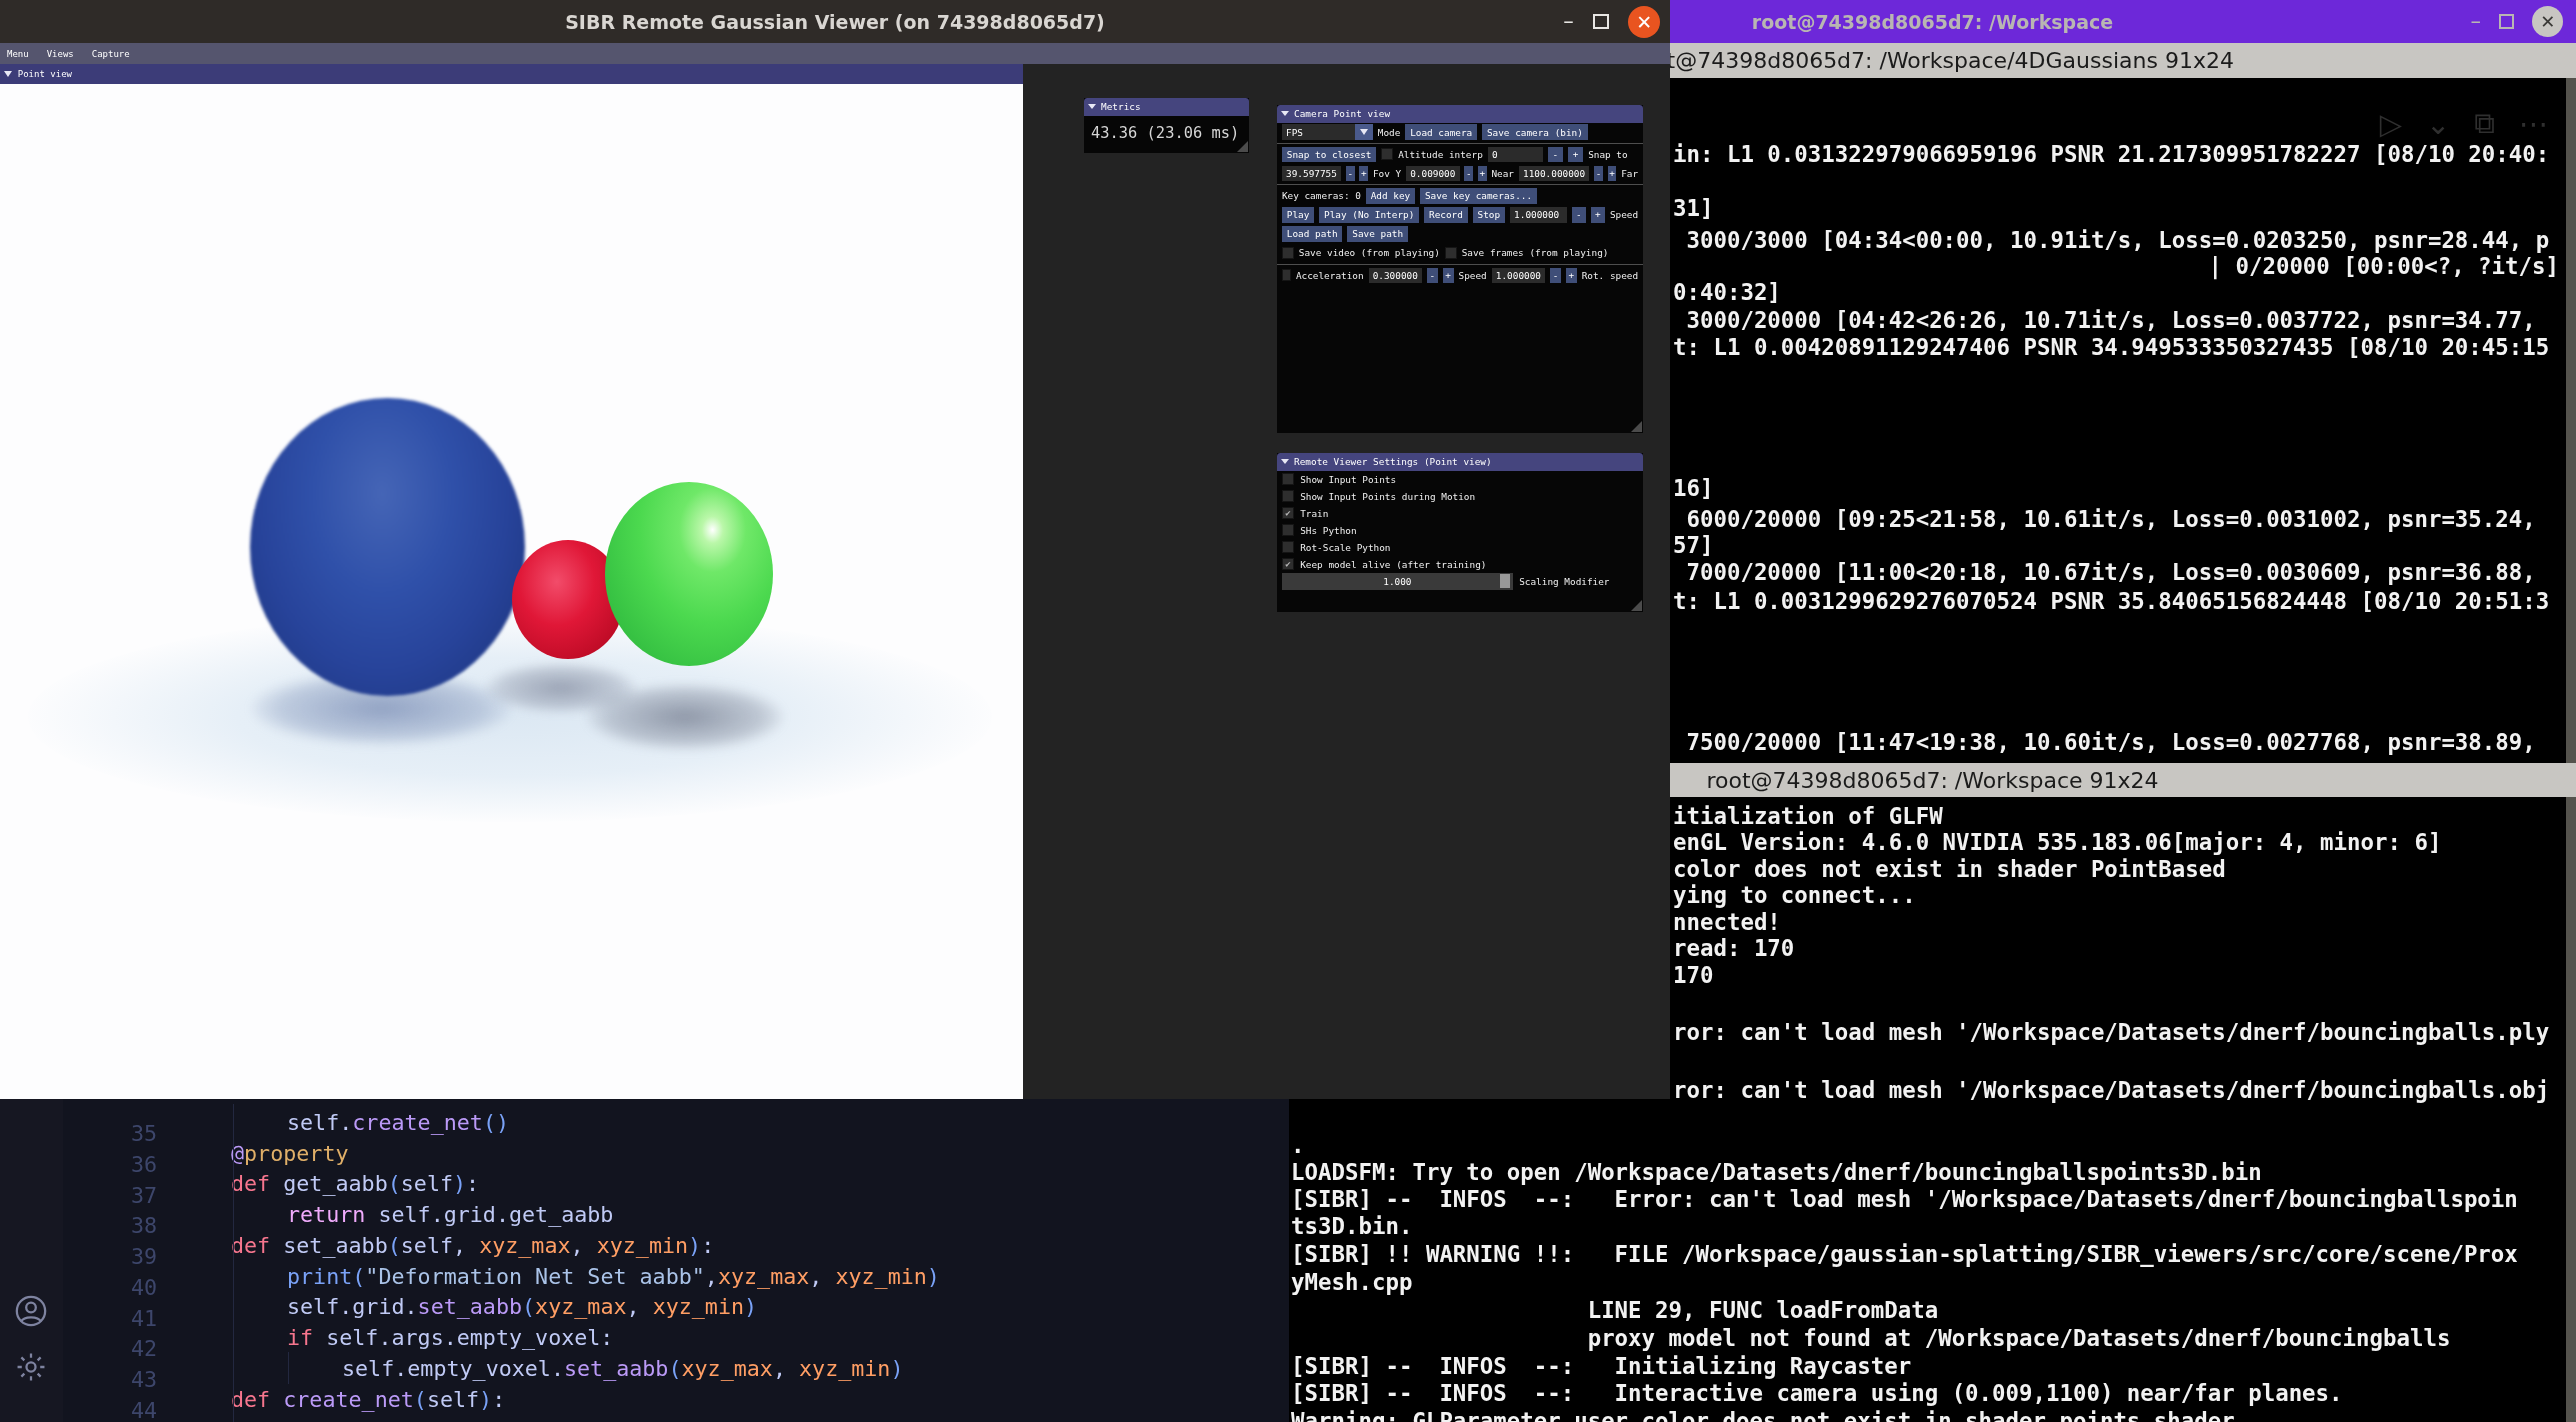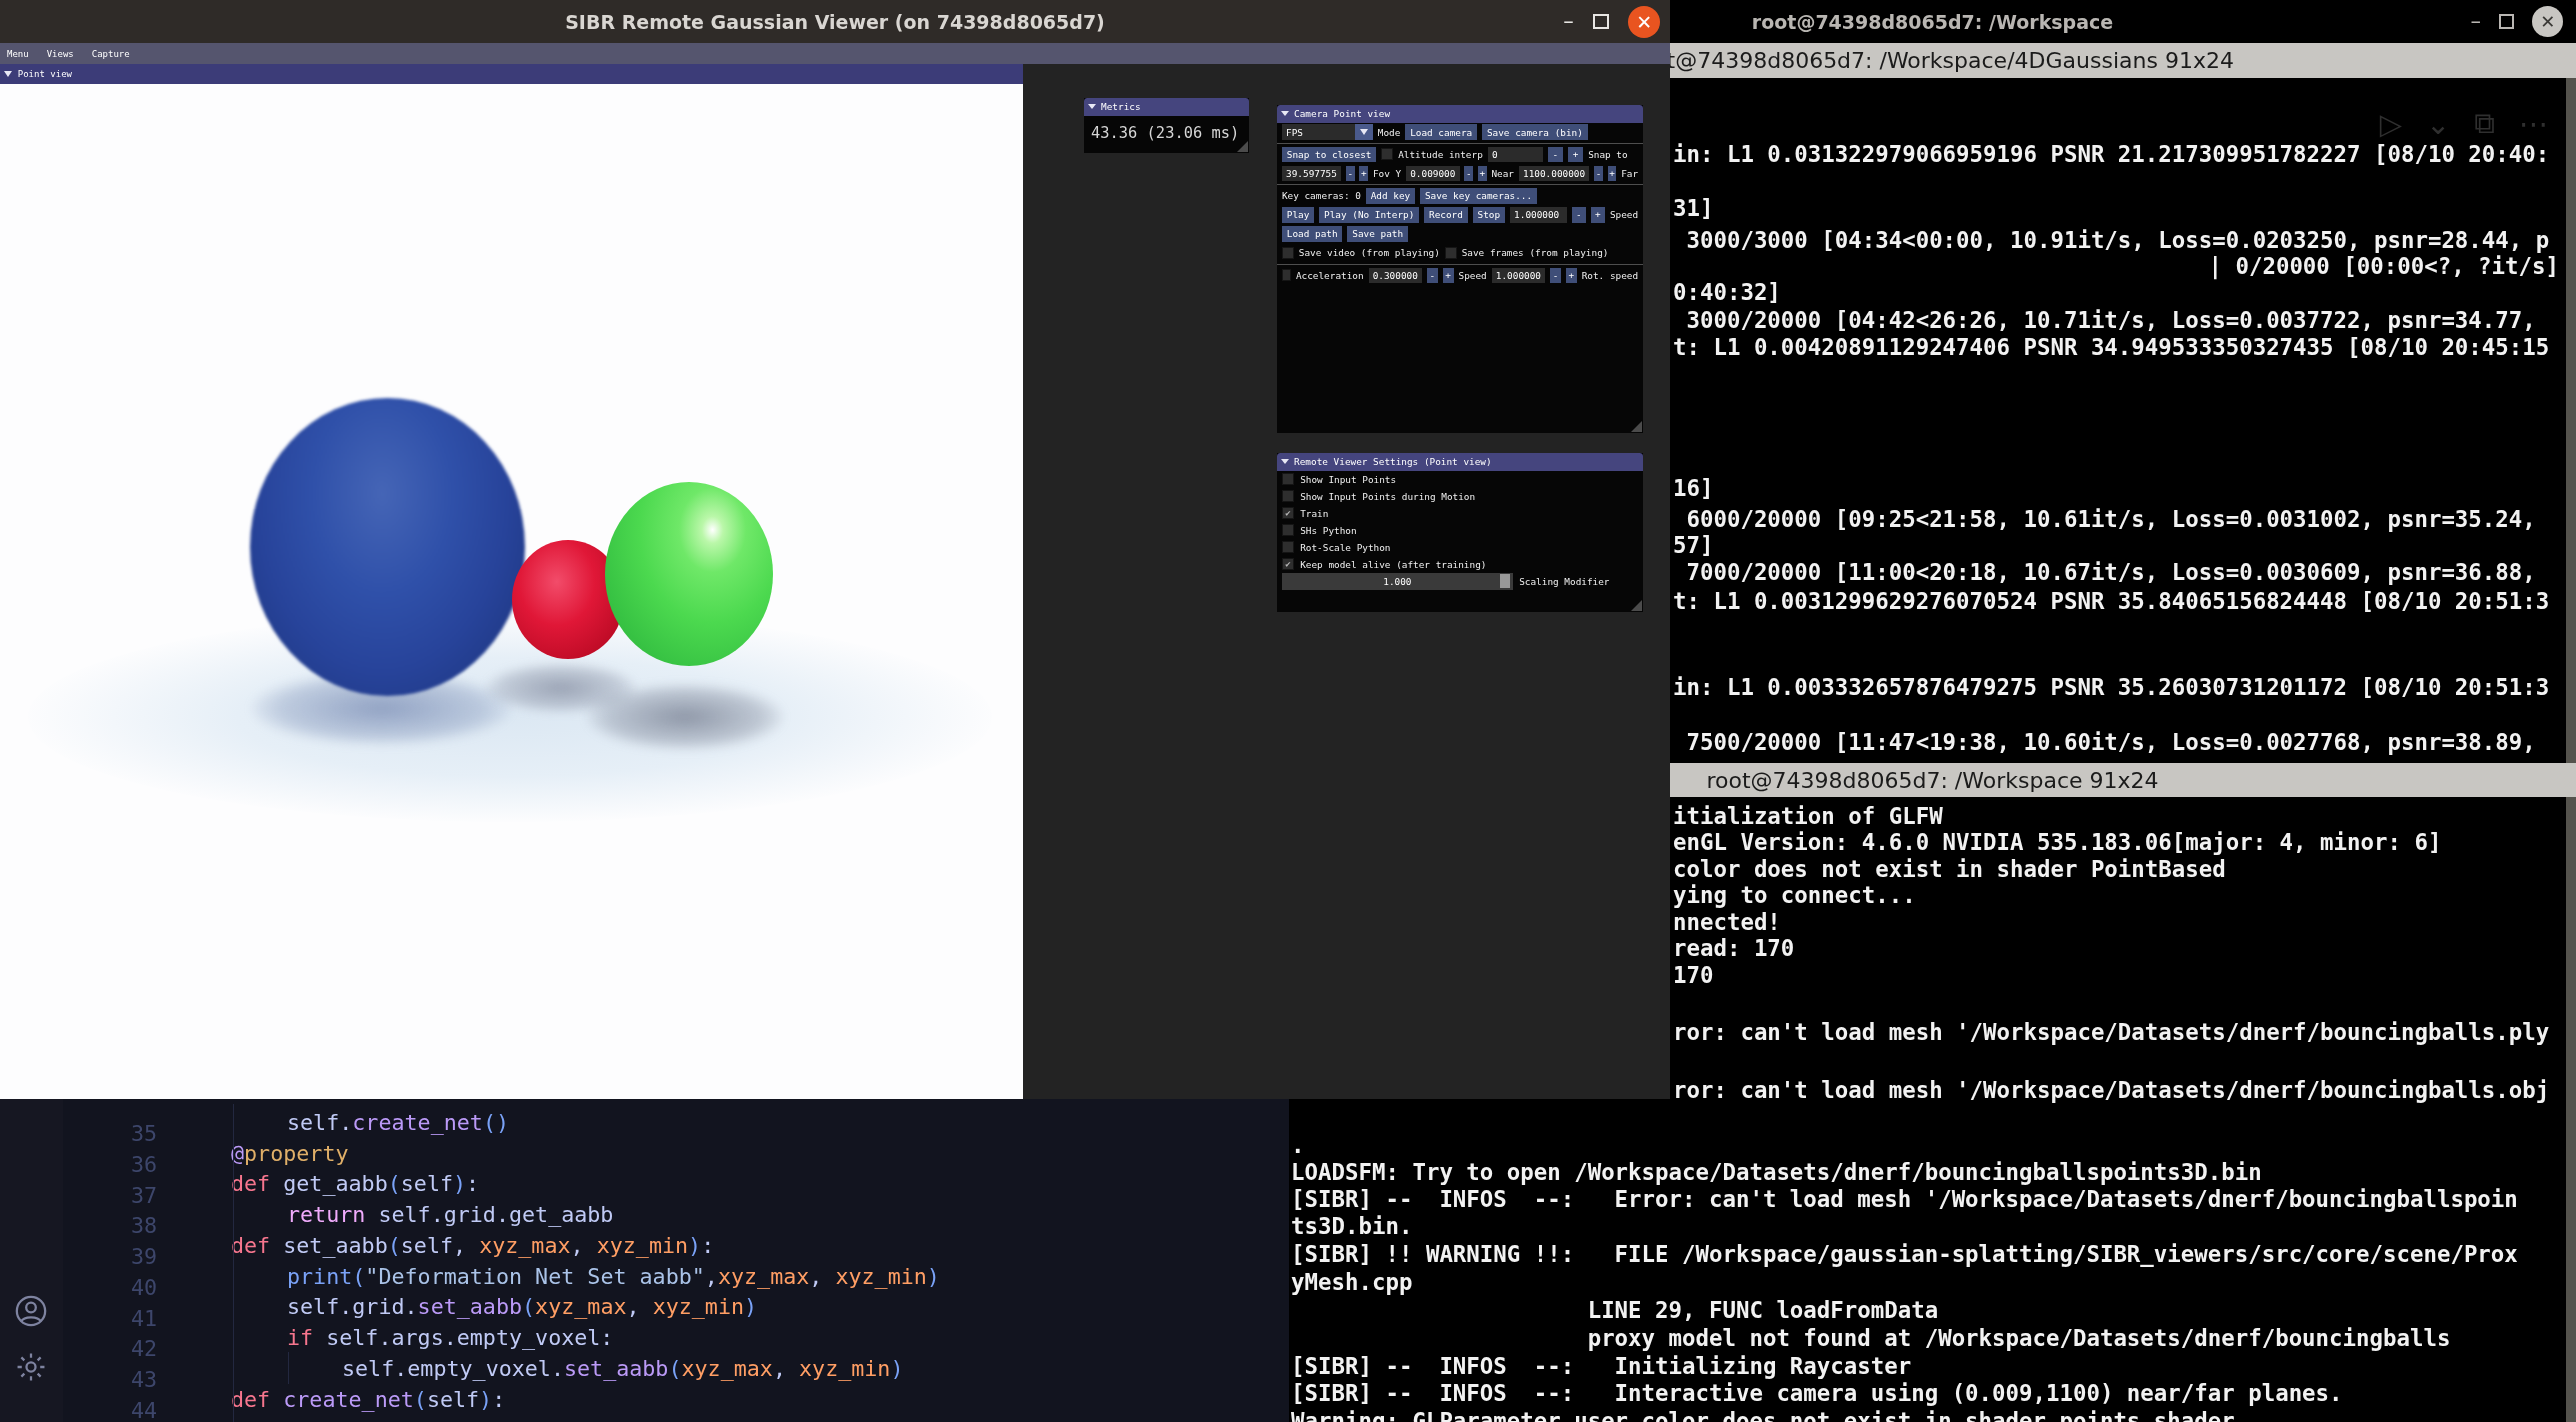--- a/index.html
+++ b/index.html
@@ -12,21 +12,21 @@
   #activity-bar { position:absolute; left:0; top:0; width:63px; height:1423px; background:#161722; }
   .act-icon { position:absolute; left:14px; color:#7e83a0; }
   #gutter-layer, #code-layer { position:absolute; left:0; top:0; }
   .gutter-num { position:absolute; width:91px; left:66px; text-align:right; color:#3d466b;
                 font:21.7px "DejaVu Sans Mono", monospace;margin-top:42px; }
   .code-line { position:absolute; white-space:pre; font:21.7px "DejaVu Sans Mono", monospace; }
   .indent-guide { position:absolute; width:1.4px; background:#232840; }
 
   
   .term-window { position:absolute; left:1289px; width:1287px; }
-  .term-titlebar { position:absolute; left:0; top:0; width:100%; height:43px; background:#000000;
+  .term-titlebar { position:absolute; left:0; top:0; width:100%; height:43px; background:#6d28d9;
                    display:flex; align-items:center; justify-content:center; }
   .term-title { color:#b9b6b2; font-weight:bold; font-size:19px; }
   .term-controls { position:absolute; right:12.6px; top:0; height:43px; display:flex; align-items:center; gap:18px; }
   .tc-min { color:#b9b6b2; font-size:21px; line-height:21px; }
   .tc-max { width:15.4px; height:15.4px; border:2.1px solid #b9b6b2; }
   .tc-close { width:31px; height:31px; border-radius:50%; background:#c8c6c2; color:#3a3936;
               display:flex; align-items:center; justify-content:center; font-size:18px; font-weight:bold; }
   .term-tabbar { position:absolute; left:0; width:100%; height:35px; background:#c8c6c2;
                  display:flex; align-items:center; justify-content:center; }
   .term-tab-label { color:#1b1b1b; font-size:22px; font-family:"DejaVu Sans", sans-serif; }
@@ -170,21 +170,20 @@
       <div class="tline" style="top: 149px; left: 384px;"> 3000/3000 [04:34&lt;00:00, 10.91it/s, Loss=0.0203250, psnr=28.44, p</div>
       <div class="tline" style="top: 175px; right: 17px;">| 0/20000 [00:00&lt;?, ?it/s]</div>
       <div class="tline" style="top: 201px; left: 384px;">0:40:32]</div>
       <div class="tline" style="top: 229px; left: 384px;"> 3000/20000 [04:42&lt;26:26, 10.71it/s, Loss=0.0037722, psnr=34.77,</div>
       <div class="tline" style="top: 256px; left: 384px;">t: L1 0.00420891129247406 PSNR 34.949533350327435 [08/10 20:45:15</div>
       <div class="tline" style="top: 397px; left: 384px;">16]</div>
       <div class="tline" style="top: 428px; left: 384px;"> 6000/20000 [09:25&lt;21:58, 10.61it/s, Loss=0.0031002, psnr=35.24,</div>
       <div class="tline" style="top: 454px; left: 384px;">57]</div>
       <div class="tline" style="top: 481px; left: 384px;"> 7000/20000 [11:00&lt;20:18, 10.67it/s, Loss=0.0030609, psnr=36.88,</div>
       <div class="tline" style="top: 510px; left: 384px;">t: L1 0.0031299629276070524 PSNR 35.84065156824448 [08/10 20:51:3</div>
-      <div class="tline" style="top: 596px; left: 384px;">in: L1 0.003332657876479275 PSNR 35.26030731201172 [08/10 20:51:3</div>
       <div class="tline" style="top: 651px; left: 384px;"> 7500/20000 [11:47&lt;19:38, 10.60it/s, Loss=0.0027768, psnr=38.89,</div>
     </div>
 </div>
 
 <div class="term-window" style="top:763px; height:660px;">
   <div class="term-tabbar" style="top:0;">
     <span class="term-tab-label">root@74398d8065d7: /Workspace 91x24</span>
   </div>
   <div class="term-content" style="top:34px; height:626px;">
     <div class="abs" style="left:384px; top:0; right:0; height:302px;">

